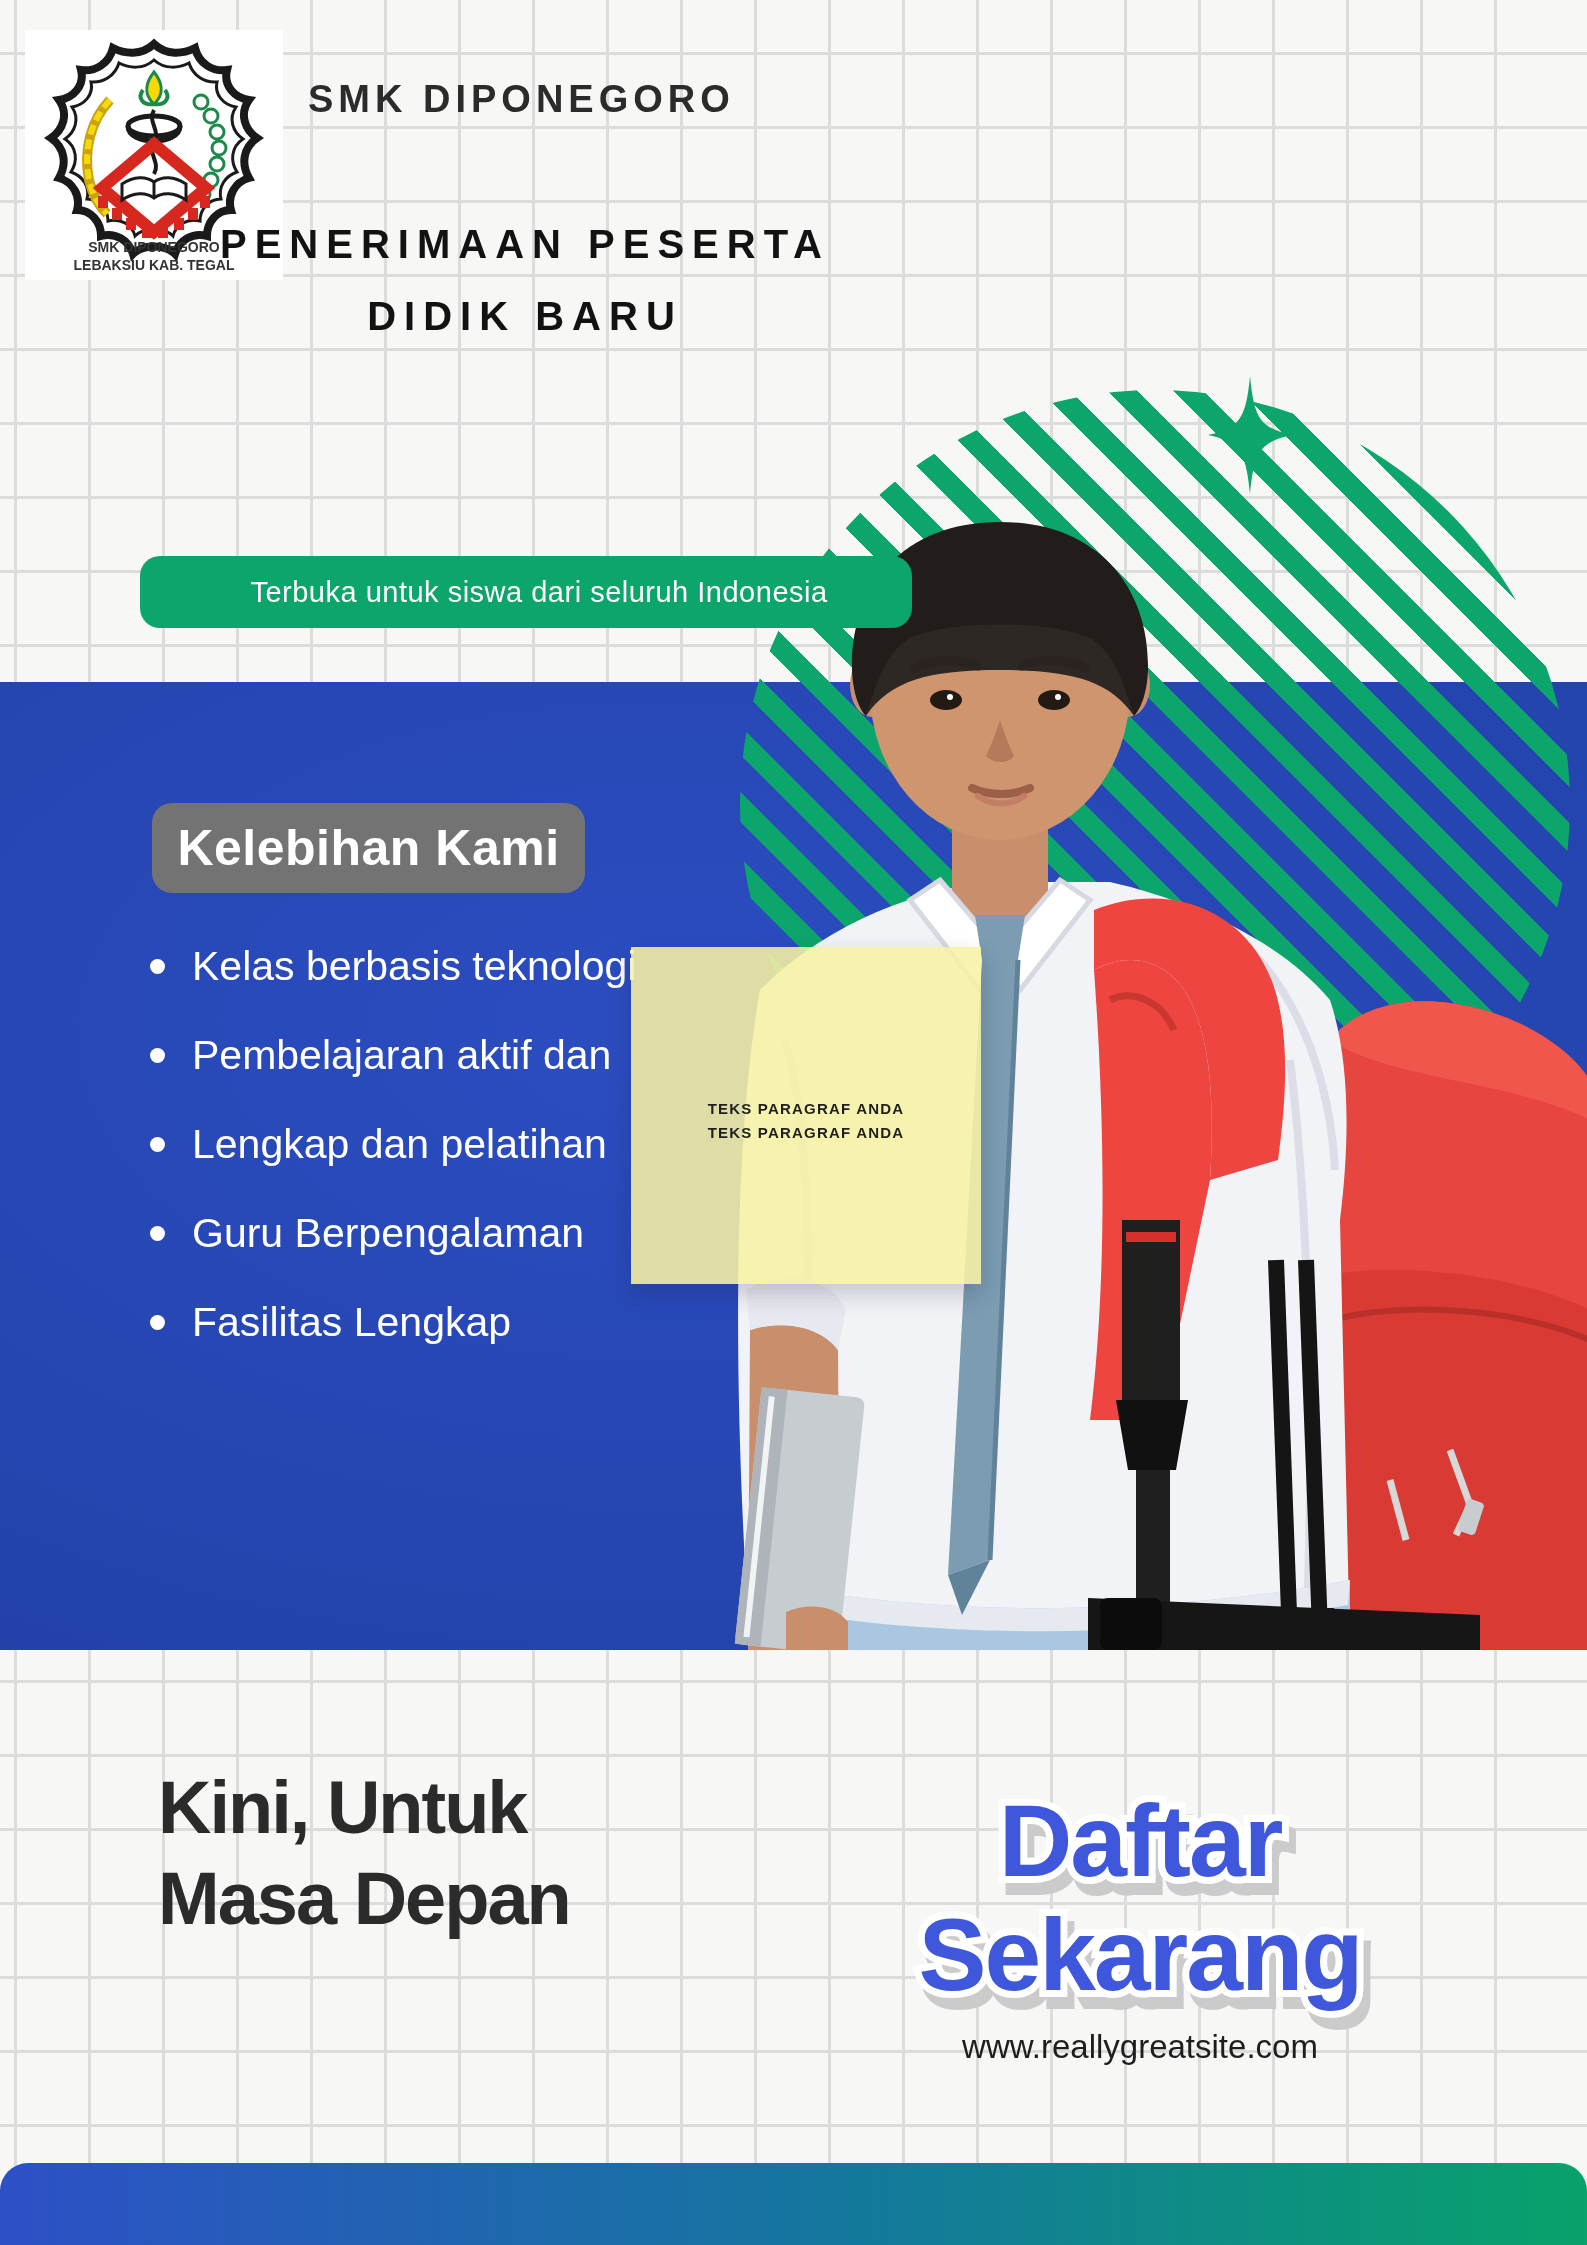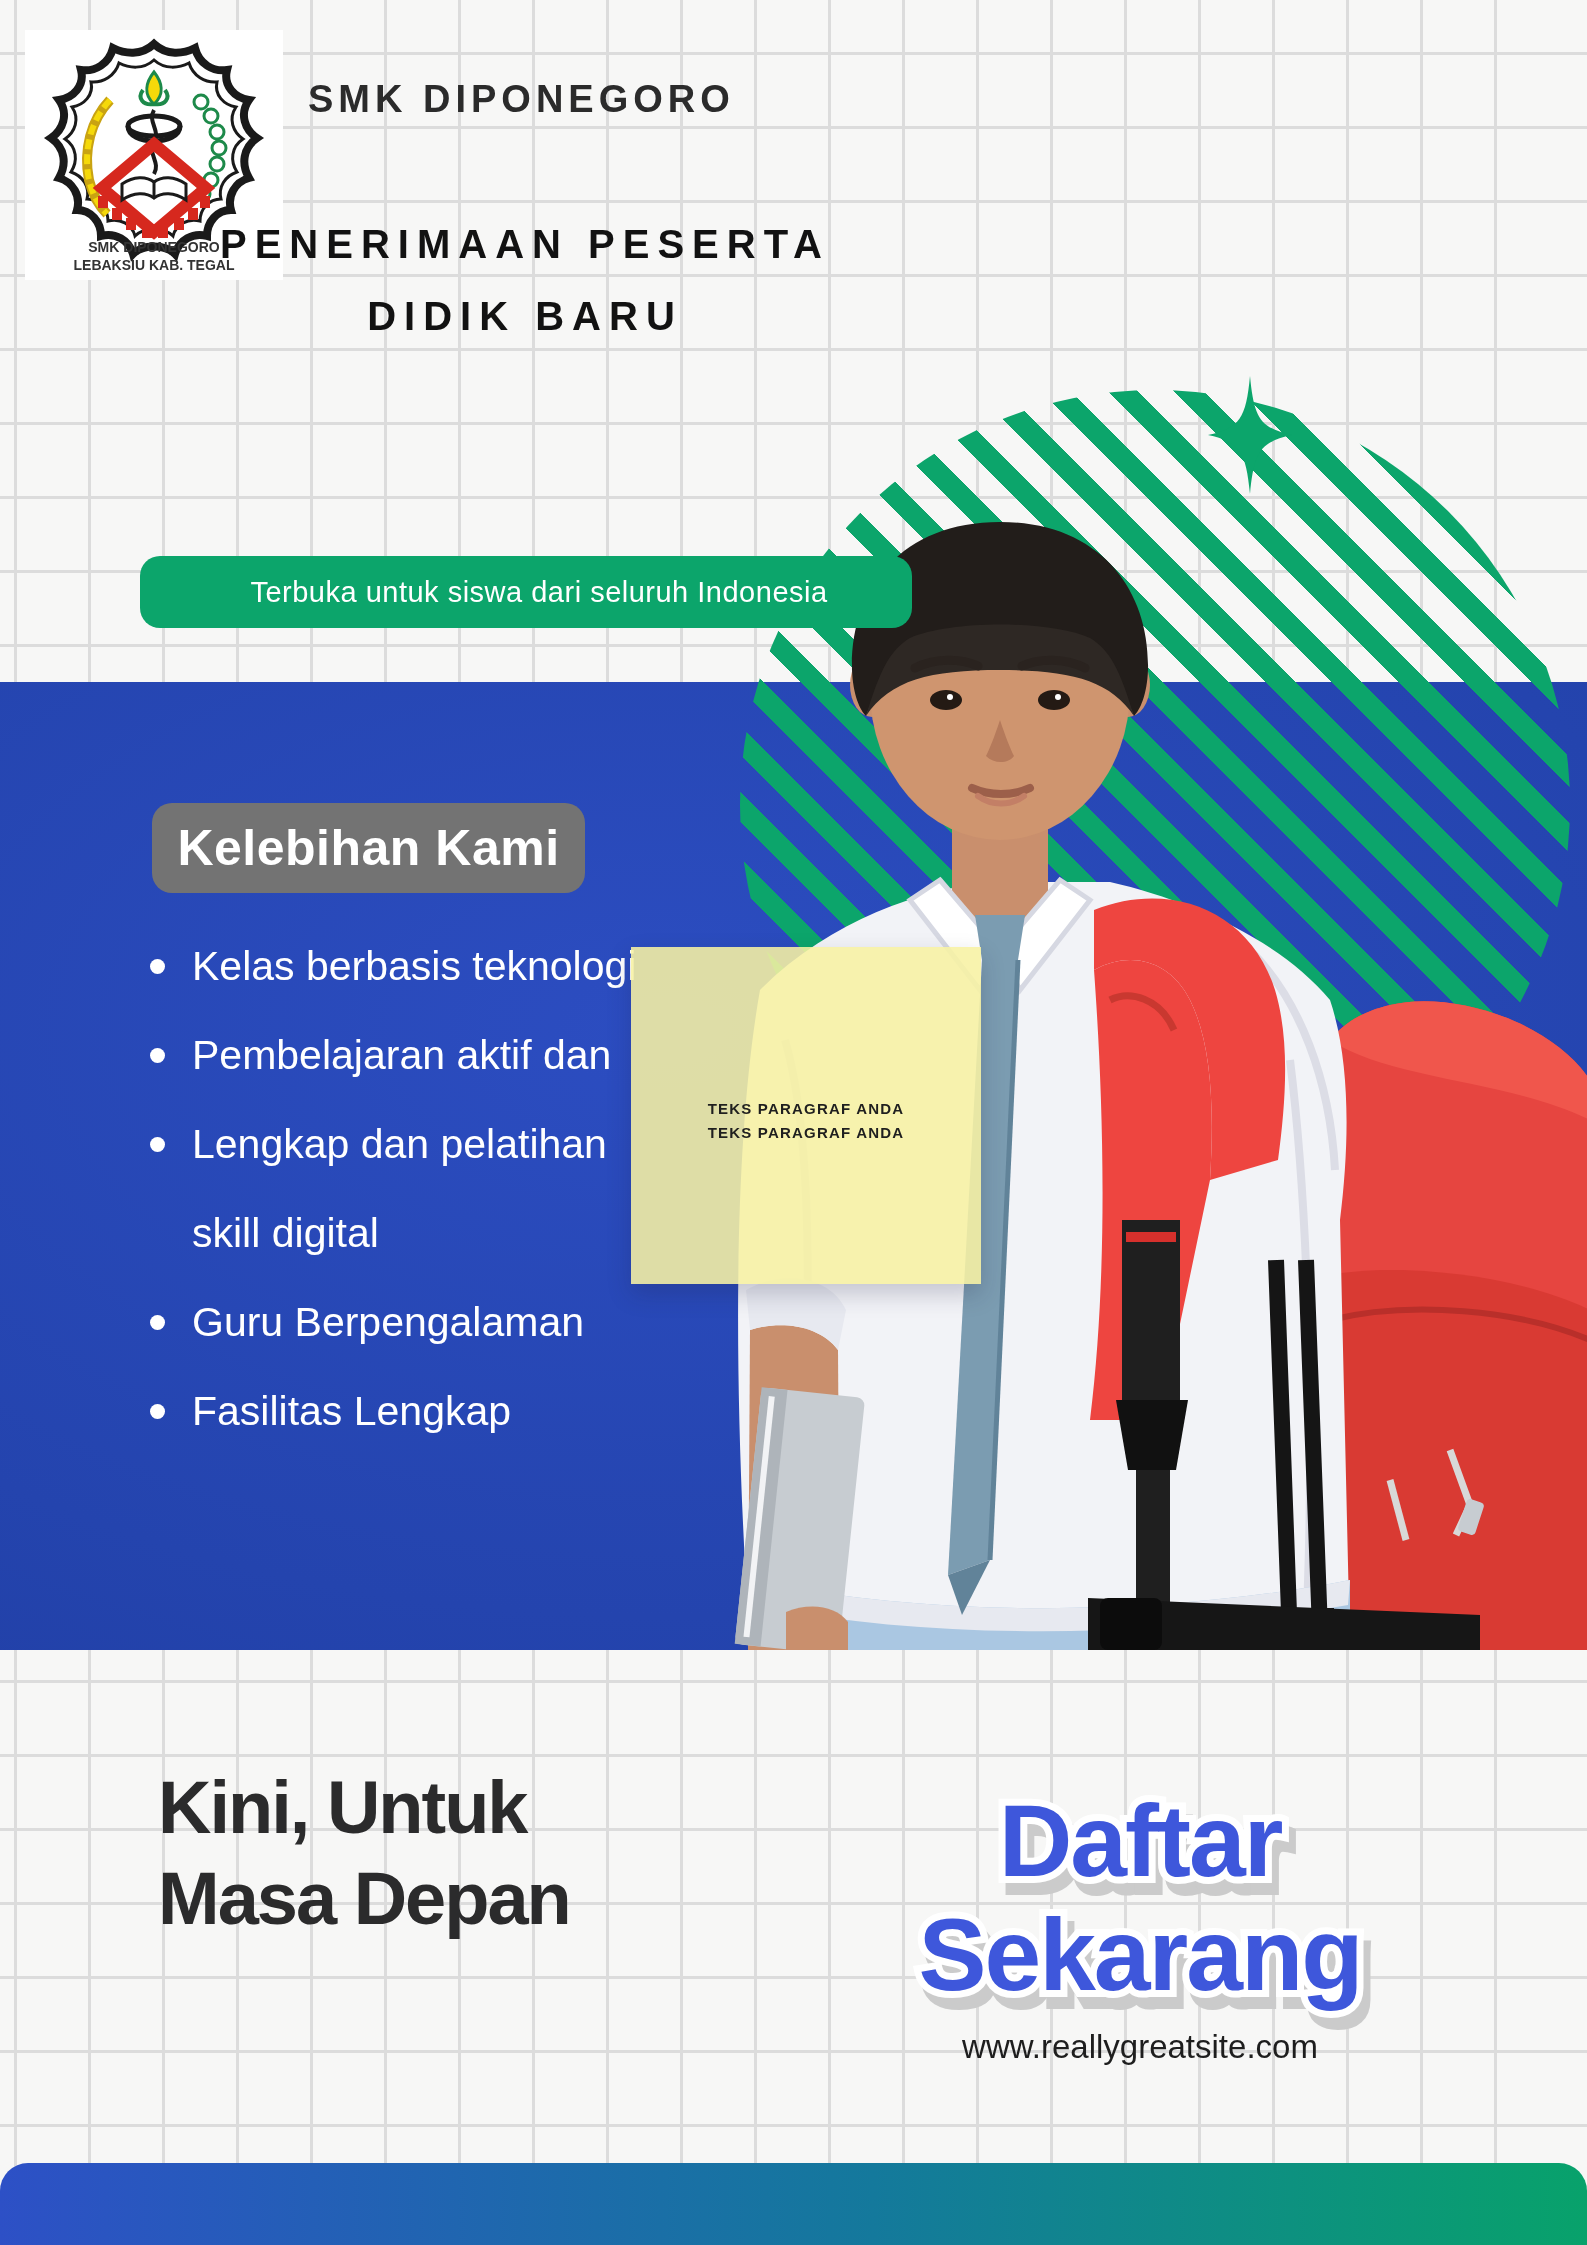--- a/index.html
+++ b/index.html
@@ -133,21 +133,20 @@
 
 <div class="abs blue-section"></div>
 <div class="abs stripe-circle"></div>
 
 <div class="abs badge">Kelebihan Kami</div>
 
 <div class="abs features">
   <div class="feature-line has-bullet">Kelas berbasis teknologi</div>
   <div class="feature-line has-bullet"> Pembelajaran aktif dan</div>
   <div class="feature-line has-bullet">Lengkap dan pelatihan</div>
-  <div class="feature-line">skill digital</div>
   <div class="feature-line has-bullet">Guru Berpengalaman</div>
   <div class="feature-line has-bullet">Fasilitas Lengkap</div>
 </div>
 
 <div class="abs student">
   <svg viewBox="0 0 900 1130" width="900" height="1130">
 
     <path d="M640 520 C600 560 585 640 590 760 L600 1130 L900 1130 L900 560 C860 500 760 470 700 485 C670 492 652 505 640 520 Z" fill="#e64540"></path>
     <path d="M640 520 C700 560 820 560 900 600 L900 560 C860 500 760 470 700 485 C670 492 652 505 640 520 Z" fill="#f0564c"></path>
     <path d="M620 760 C680 740 820 750 900 790 L900 1130 L640 1130 C615 1000 605 870 620 760 Z" fill="#d93a33"></path>

